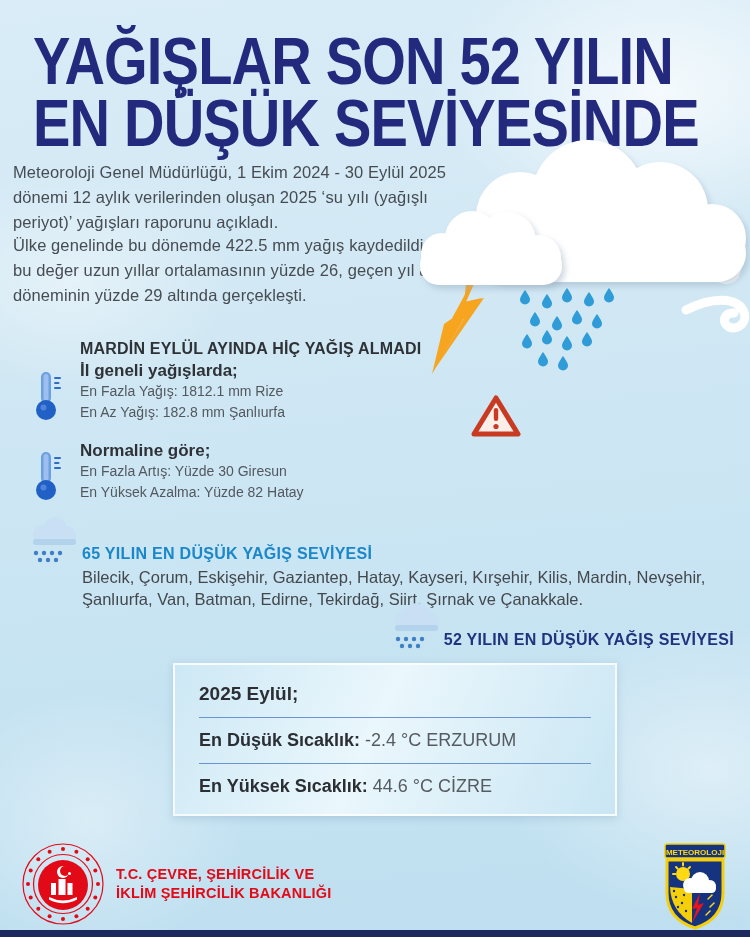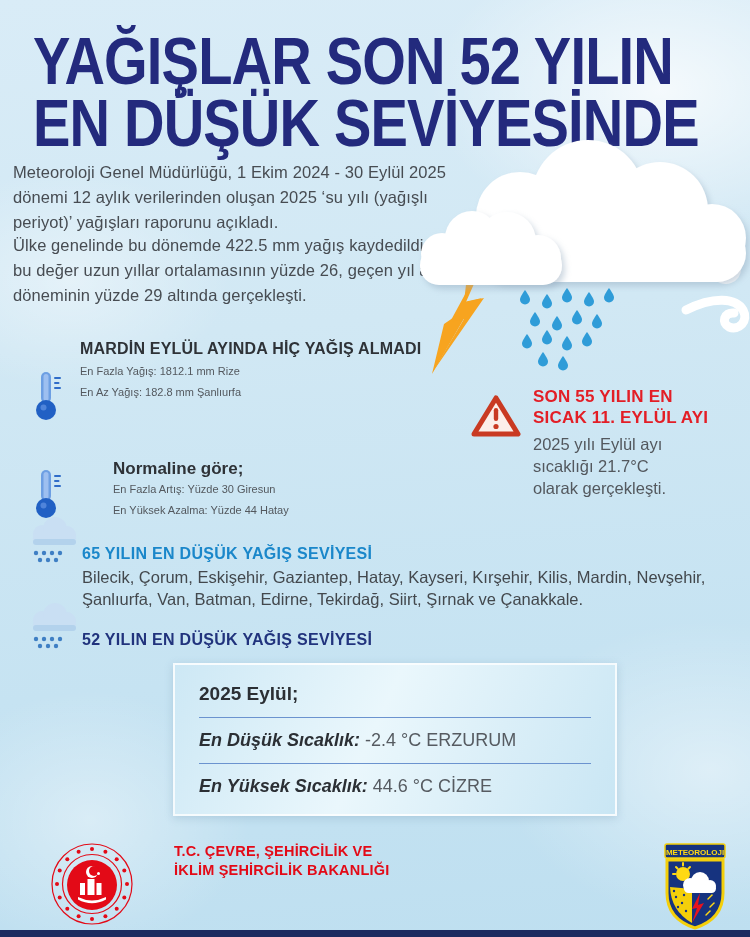--- a/index.html
+++ b/index.html
@@ -25,51 +25,51 @@
   .p1{top:160px;} .p2{top:233px;}
 
   .weather{position:absolute;left:370px;top:138px;width:380px;height:252px;}
 
   .stats{position:absolute;left:33px;top:340px;width:430px;}
   .stat-heading{margin-left:47px;font-weight:bold;font-size:16px;color:#2e3237;letter-spacing:.2px;}
   .stat-group{display:flex;margin-top:3px;}
   .icon-col{width:47px;flex:0 0 47px;}
   .stat-group .icon-col{padding-top:9px;}
   .stat-sub{font-weight:bold;font-size:17px;color:#2e3237;}
-  .stat-line{font-size:11px;color:#53585e;line-height:21px;}
-  .g2{margin-top:33px;gap:33px;}
+  .stat-line{font-size:14px;color:#53585e;line-height:21px;}
+  .g2{margin-top:15px;}
 
   .warning{position:absolute;left:470px;top:386px;display:flex;width:260px;}
   .warn-icon-col{flex:0 0 52px;padding-top:7px;}
   .warn-text{margin-left:11px;}
   .warn-title{color:#e31e26;font-weight:bold;font-size:17px;line-height:21px;letter-spacing:.2px;}
   .warn-body{color:#53585e;font-size:16.5px;line-height:22px;margin-top:5px;width:165px;}
 
   .record{position:absolute;left:28px;display:flex;width:706px;}
-  .rec1{top:513px;} .rec2{top:599px;}
+  .rec1{top:513px;} .rec2{top:599px;justify-content:flex-end;}
   .record .icon-col{flex:0 0 54px;padding-top:4px;}
   .record-heading{font-weight:bold;font-size:16px;letter-spacing:.3px;margin-top:32px;}
   .rec1 .record-heading{color:#1a87ca;}
   .rec2 .record-heading{color:#21337d;}
   .record-cities{color:#43484d;font-size:16.5px;line-height:22px;margin-top:3px;max-width:648px;}
 
   .temp-table{
     position:absolute;left:173px;top:663px;width:444px;height:153px;box-sizing:border-box;
     padding:18px 24px 14px;
     background:linear-gradient(115deg,#cde8f5 0%,#eaf7fc 45%,#dbeff8 70%,#c9e6f4 100%);
     border:2px solid rgba(255,255,255,.8);
     box-shadow:0 2px 8px rgba(110,145,175,.3);
   }
   .temp-header{font-weight:bold;font-size:19px;color:#2b2f34;}
   .sep{height:1px;background:#6b93cf;margin:12px 0;}
   .temp-row{font-size:18px;color:#565b61;}
-  .temp-row .lbl{font-weight:bold;color:#2b2f34;font-style:italic;}
+  .temp-row .lbl{font-weight:bold;color:#2b2f34;}
   .temp-row .val{margin-left:5px;}
 
-  .ministry{position:absolute;left:50px;top:842px;display:flex;gap:29px;}
+  .ministry{position:absolute;left:21px;top:842px;display:flex;align-items:center;}
   .ministry-text{margin-left:11px;color:#e30a17;font-weight:bold;font-size:14.5px;line-height:19px;letter-spacing:.2px;}
   .met-logo{position:absolute;left:662px;top:843px;}
   .bottom-strip{position:absolute;left:0;bottom:0;width:750px;height:7px;background:#1d2a5f;}
 </style>
 </head>
 <body>
 
 <div class="canvas">
 
   <div class="bgc bgc1"></div>
@@ -147,20 +147,21 @@
           <circle cx="13" cy="40" r="10" fill="#2160c4"></circle>
           <circle cx="10.5" cy="37.5" r="3" fill="#4f84da"></circle>
           <g stroke="#2f6cc9" stroke-width="2" stroke-linecap="round">
             <line x1="22" y1="8" x2="27" y2="8"></line>
               <line x1="22" y1="13" x2="25.5" y2="13"></line>
               <line x1="22" y1="18" x2="27" y2="18"></line>
           </g>
         </svg>
       </div>
       <div class="stat-text">
+        <div class="stat-sub">İl geneli yağışlarda;</div>
         <div class="stat-line">En Fazla Yağış: 1812.1 mm Rize</div>
         <div class="stat-line">En Az Yağış: 182.8 mm Şanlıurfa</div>
       </div>
     </div>
 
     <div class="stat-group g2">
       <div class="icon-col">
         <svg width="30" height="52" viewBox="0 0 30 52">
           <rect x="8" y="2" width="10" height="31" rx="5" fill="#6d9fe3"></rect>
           <rect x="10.5" y="4" width="5" height="27" rx="2.5" fill="#9dbff0"></rect>
@@ -169,39 +170,32 @@
           <g stroke="#2f6cc9" stroke-width="2" stroke-linecap="round">
             <line x1="22" y1="8" x2="27" y2="8"></line>
               <line x1="22" y1="13" x2="25.5" y2="13"></line>
               <line x1="22" y1="18" x2="27" y2="18"></line>
           </g>
         </svg>
       </div>
       <div class="stat-text">
         <div class="stat-sub">Normaline göre;</div>
         <div class="stat-line">En Fazla Artış: Yüzde 30 Giresun</div>
-        <div class="stat-line">En Yüksek Azalma: Yüzde 44 Hatay</div>
+        <div class="stat-line">En Yüksek Azalma: Yüzde 82 Hatay</div>
       </div>
     </div>
   </div>
 
   <div class="warning">
     <div class="warn-icon-col">
       <svg width="52" height="46" viewBox="0 0 52 46">
         <path d="M26 5 L48 41 H4 Z" fill="#fcefe9" stroke="#c93a22" stroke-width="5" stroke-linejoin="round"></path>
         <rect x="23.8" y="15" width="4.4" height="13" rx="2.2" fill="#c93a22"></rect>
         <circle cx="26" cy="33.5" r="2.6" fill="#c93a22"></circle>
       </svg>
-    </div>
-    <div class="warn-text">
-      <div class="warn-title">
-        <span>SON 55 YILIN EN</span><br>
-        <span>SICAK 11. EYLÜL AYI</span>
-      </div>
-      <div class="warn-body">2025 yılı Eylül ayı sıcaklığı 21.7°C olarak gerçekleşti.</div>
     </div>
   </div>
 
   <div class="record rec1">
     <div class="icon-col">
       <svg width="52" height="48" viewBox="0 0 52 48">
         <g fill="#c9dff3">
           <circle cx="14" cy="17" r="9"></circle>
             <circle cx="27" cy="12" r="12"></circle>
             <circle cx="39" cy="18" r="9"></circle>

